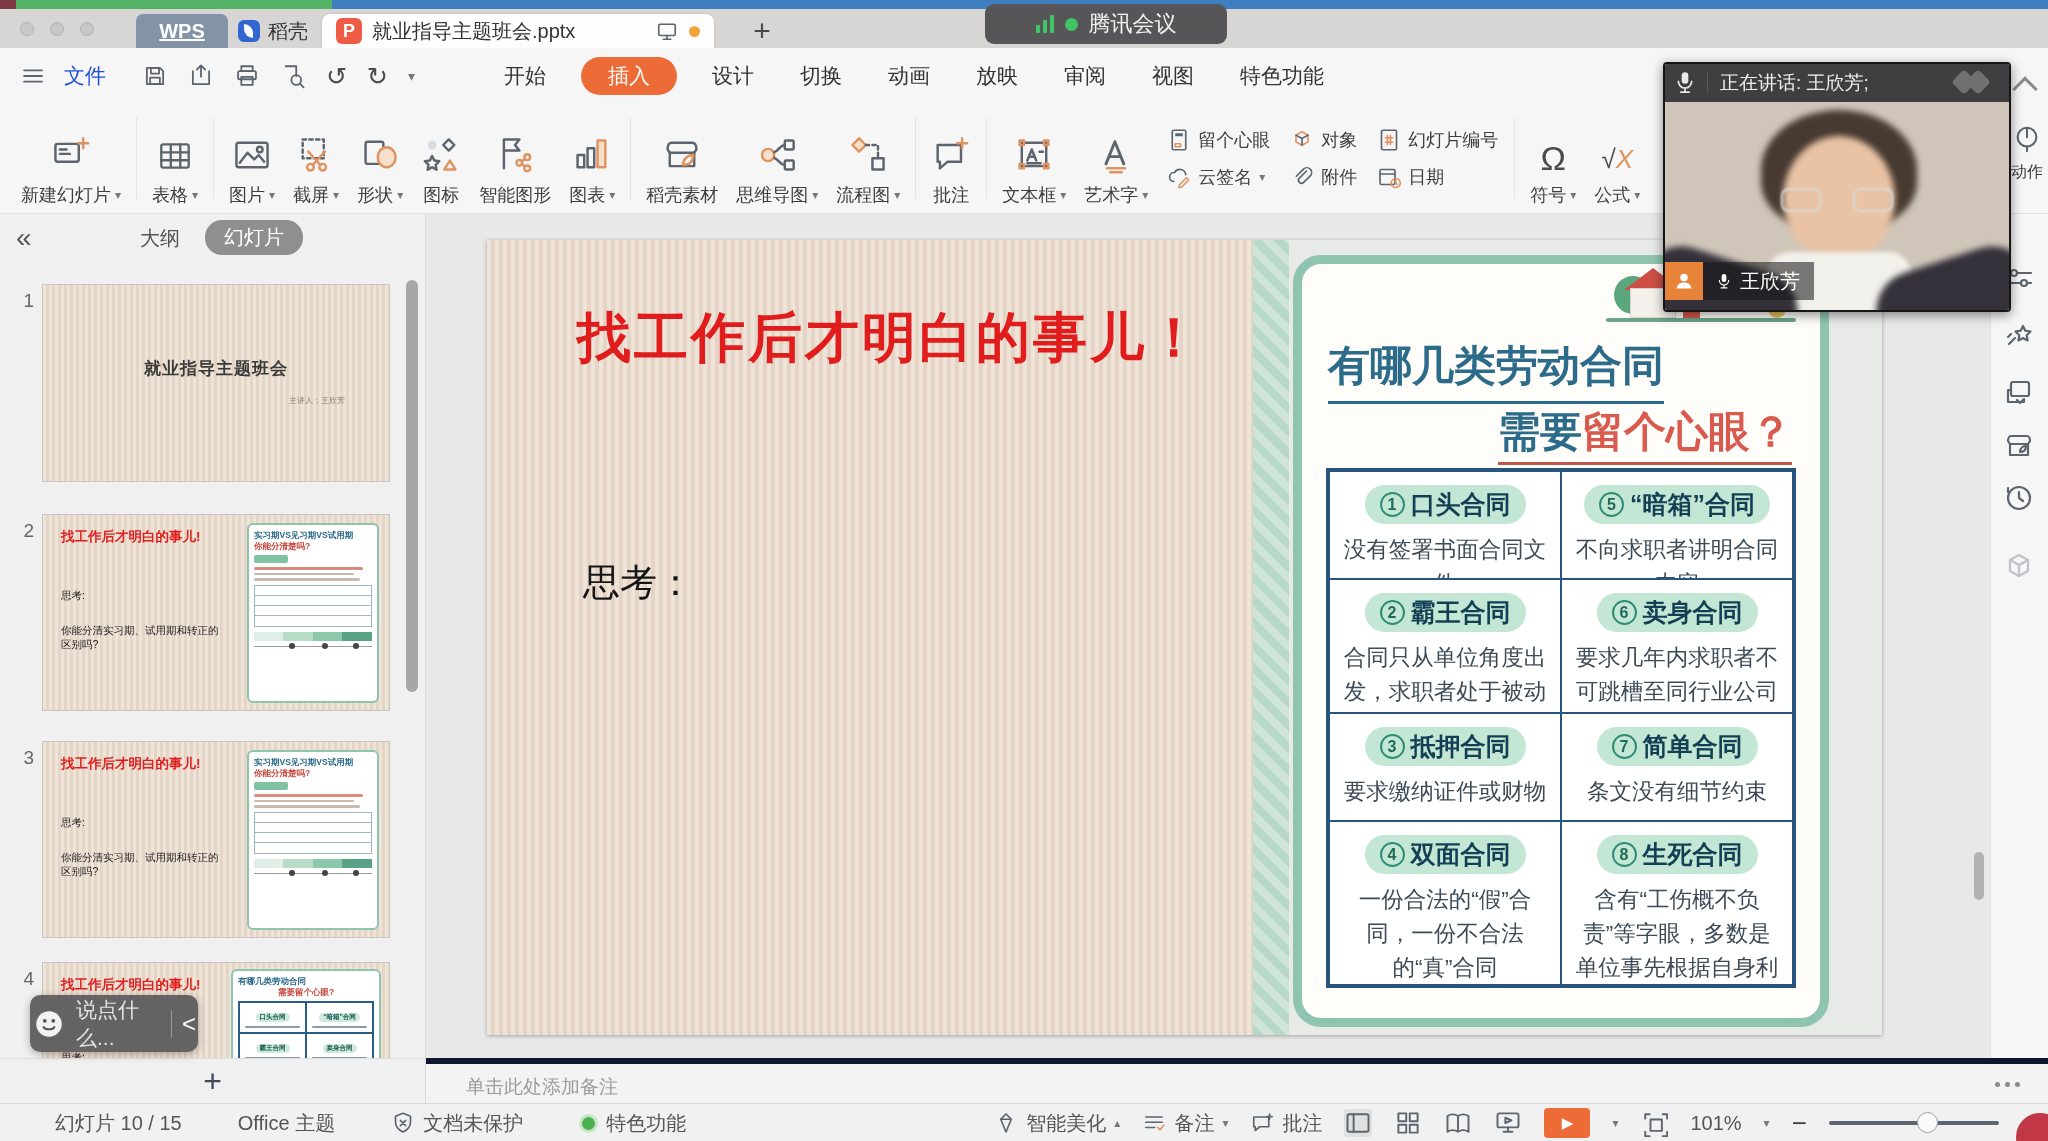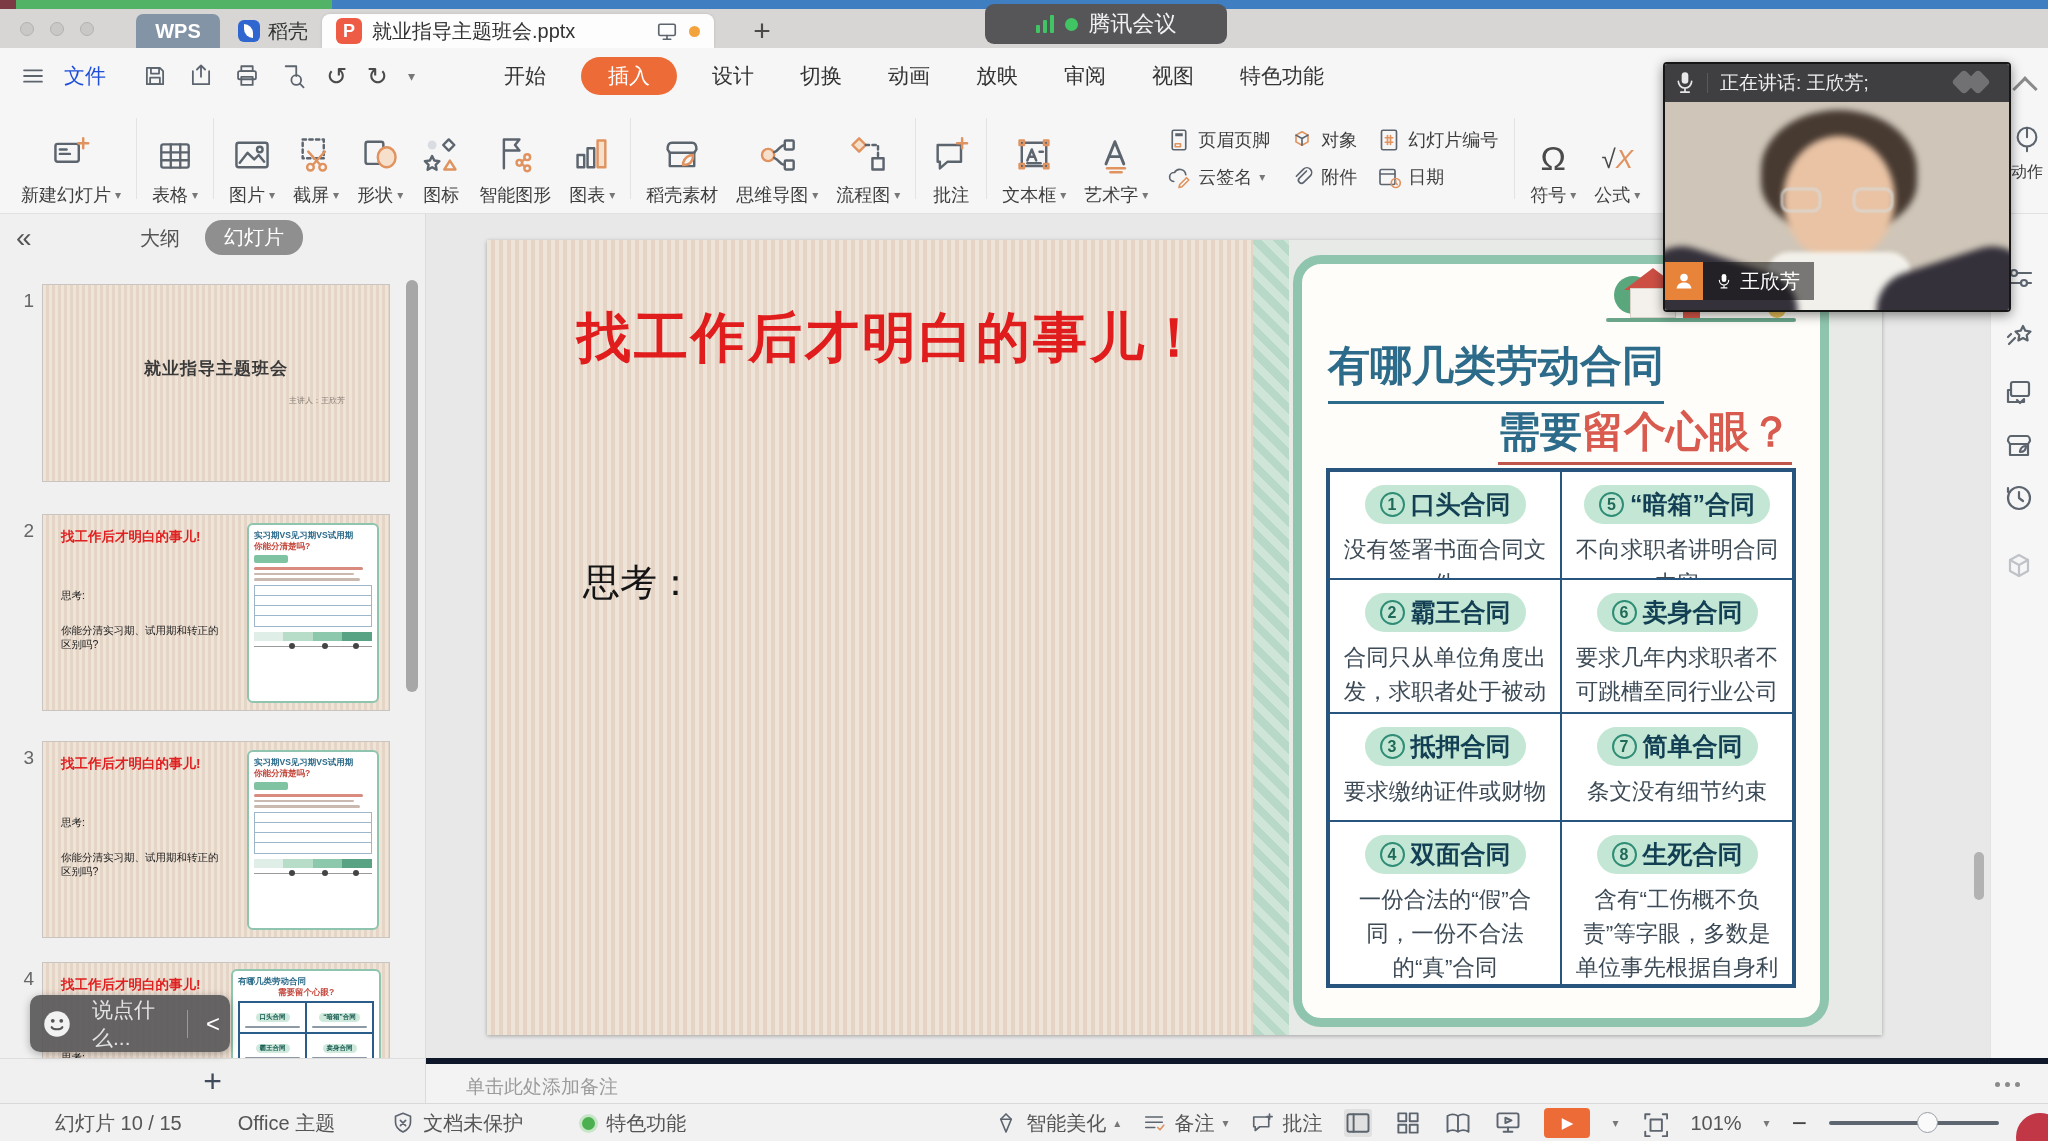--- a/index.html
+++ b/index.html
@@ -9,21 +9,21 @@
 
   
   #top-strip { position:absolute; left:0; top:0; width:2048px; height:9px; }
   .strip-maroon { position:absolute; left:0; top:0; width:16px; height:9px; background:#7b3a44; }
   .strip-green  { position:absolute; left:16px; top:0; width:316px; height:9px; background:#52b266; }
   .strip-blue   { position:absolute; left:332px; top:0; width:1716px; height:9px; background:#3f7fc1; }
 
   
   #tabbar { position:absolute; left:0; top:9px; width:2048px; height:39px; background:#d7d6d5; }
   .tl { position:absolute; top:13px; width:14px; height:14px; border-radius:50%; background:#c9c8c7; border:1px solid #b3b2b1; }
-  #wps-tab { position:absolute; left:136px; top:5px; width:84px; height:34px; background:#8494a7; border-radius:7px 7px 0 0; color:#fff; font-size:20px; font-weight:bold; display:flex; align-items:center; justify-content:center; }
+  #wps-tab { position:absolute; left:136px; top:5px; width:92px; height:34px; background:#8494a7; border-radius:7px 7px 0 0; color:#fff; font-size:20px; font-weight:bold; display:flex; align-items:center; justify-content:center;text-decoration:underline; }
   #docer-tab { position:absolute; left:238px; top:5px; height:34px; display:flex; align-items:center; gap:8px; font-size:20px; color:#333; }
   .docer-badge { width:22px; height:22px; border-radius:6px; background:#2f66d0; position:relative; }
   .docer-badge::after { content:""; position:absolute; left:6px; top:4px; width:9px; height:14px; border-radius:0 10px 0 10px; background:#fff; }
   #doc-tab { position:absolute; left:322px; top:5px; width:392px; height:34px; background:#fdfdfd; border-radius:8px 8px 0 0; display:flex; align-items:center; padding:0 14px; gap:10px; box-shadow:0 0 3px rgba(0,0,0,.12); }
   .p-badge { width:26px; height:26px; background:#ee5c45; border-radius:6px; color:#fff; font-weight:bold; font-size:18px; display:flex; align-items:center; justify-content:center; }
   #doc-tab .doc-title { font-size:20px; color:#333; flex:0 0 auto; }
   #doc-tab .spacer { flex:1; }
   .amber-dot { width:11px; height:11px; border-radius:50%; background:#f2a33c; }
   #new-tab-btn { position:absolute; left:742px; top:2px; width:40px; height:40px; font-size:30px; color:#4a4a4a; display:flex; align-items:center; justify-content:center; font-weight:300; }
 
@@ -81,21 +81,21 @@
   .mini-timeline span { position:absolute; top:-4px; width:6px; height:6px; background:#444; border-radius:50%; }
   .mgrid { display:grid; grid-template-columns:1fr 1fr; border:1px solid #2a5d8a; margin-top:4px; }
   .mgrid .mc { border:0.5px solid #2a5d8a; padding:2px 1px 4px; text-align:center; }
   .mpill { display:inline-block; font-size:6.5px; font-weight:bold; color:#155a50; background:#cfe9dc; border-radius:6px; padding:0 4px; }
   .mdesc { height:2px; background:#8d9aa5; border-radius:2px; margin:3px 4px 0; }
   #sb-scroll { position:absolute; right:7px; top:66px; width:12px; height:412px; background:#a8a7a7; border-radius:6px; }
   #sidebar-foot { position:absolute; left:0; top:1058px; width:426px; height:45px; background:#f1f0f1; border-top:1px solid #dddddd; border-right:1px solid #dcdbdb; display:flex; align-items:center; justify-content:center; }
   #add-slide { font-size:32px; color:#3f4a5a; font-weight:300; line-height:1; }
 
   
-  #chat-pill { position:absolute; left:30px; top:995px; width:200px; height:57px; background:rgba(85,85,87,.9); border-radius:10px; display:flex; align-items:center; padding:0 10px; gap:18px; box-shadow:0 2px 8px rgba(0,0,0,.3); z-index:40; }
+  #chat-pill { position:absolute; left:30px; top:995px; width:168px; height:57px; background:rgba(85,85,87,.9); border-radius:10px; display:flex; align-items:center; padding:0 2px; gap:10px; box-shadow:0 2px 8px rgba(0,0,0,.3); z-index:40; }
   #chat-pill .ph { font-size:21px; color:#e2e2e2; flex:1; }
   #chat-pill .dv { width:1px; height:28px; background:rgba(255,255,255,.35); }
   #chat-pill .back { font-size:24px; color:#fff; }
 
   
   #main { position:absolute; left:426px; top:214px; width:1622px; height:844px; background:#e9e8e8; }
   #canvas { position:absolute; left:61px; top:26px; width:1395px; height:795px; box-shadow:0 1px 4px rgba(0,0,0,.3);
             background:#ead9cb; background-image:repeating-linear-gradient(90deg,#efe4d8 0 4px,#e5d4c5 4px 8px); }
   #slide-title { position:absolute; left:90px; top:62px; font-size:54px; font-weight:800; color:#e11c1c; letter-spacing:3px; }
   #slide-think { position:absolute; left:96px; top:318px; font-size:37px; color:#151515; }
@@ -449,21 +449,21 @@
           <span class="caret">▾</span>
         </div>
     </div>
     <div class="rst">
       <div class="rsr">
         <svg class="ic" width="24" height="24" viewBox="0 0 32 32">
             <rect x="7" y="3" width="18" height="26" rx="2"></rect>
             <rect class="gf" x="11" y="7" width="10" height="4"></rect>
             <rect class="ac" x="11" y="21" width="7" height="4"></rect>
           </svg>
-        <span>页眉页脚</span>
+        <span>留个心眼</span>
       </div>
       <div class="rsr">
         <svg class="ic" width="24" height="24" viewBox="0 0 32 32">
             <path d="M9 22a6 6 0 011-12 8 8 0 0115 3"></path>
             <path class="ac" d="M17 26l9-9 3 3-9 9-4 1z"></path>
           </svg>
         <span>云签名</span>
           <span class="caret">▾</span>
       </div>
     </div>

